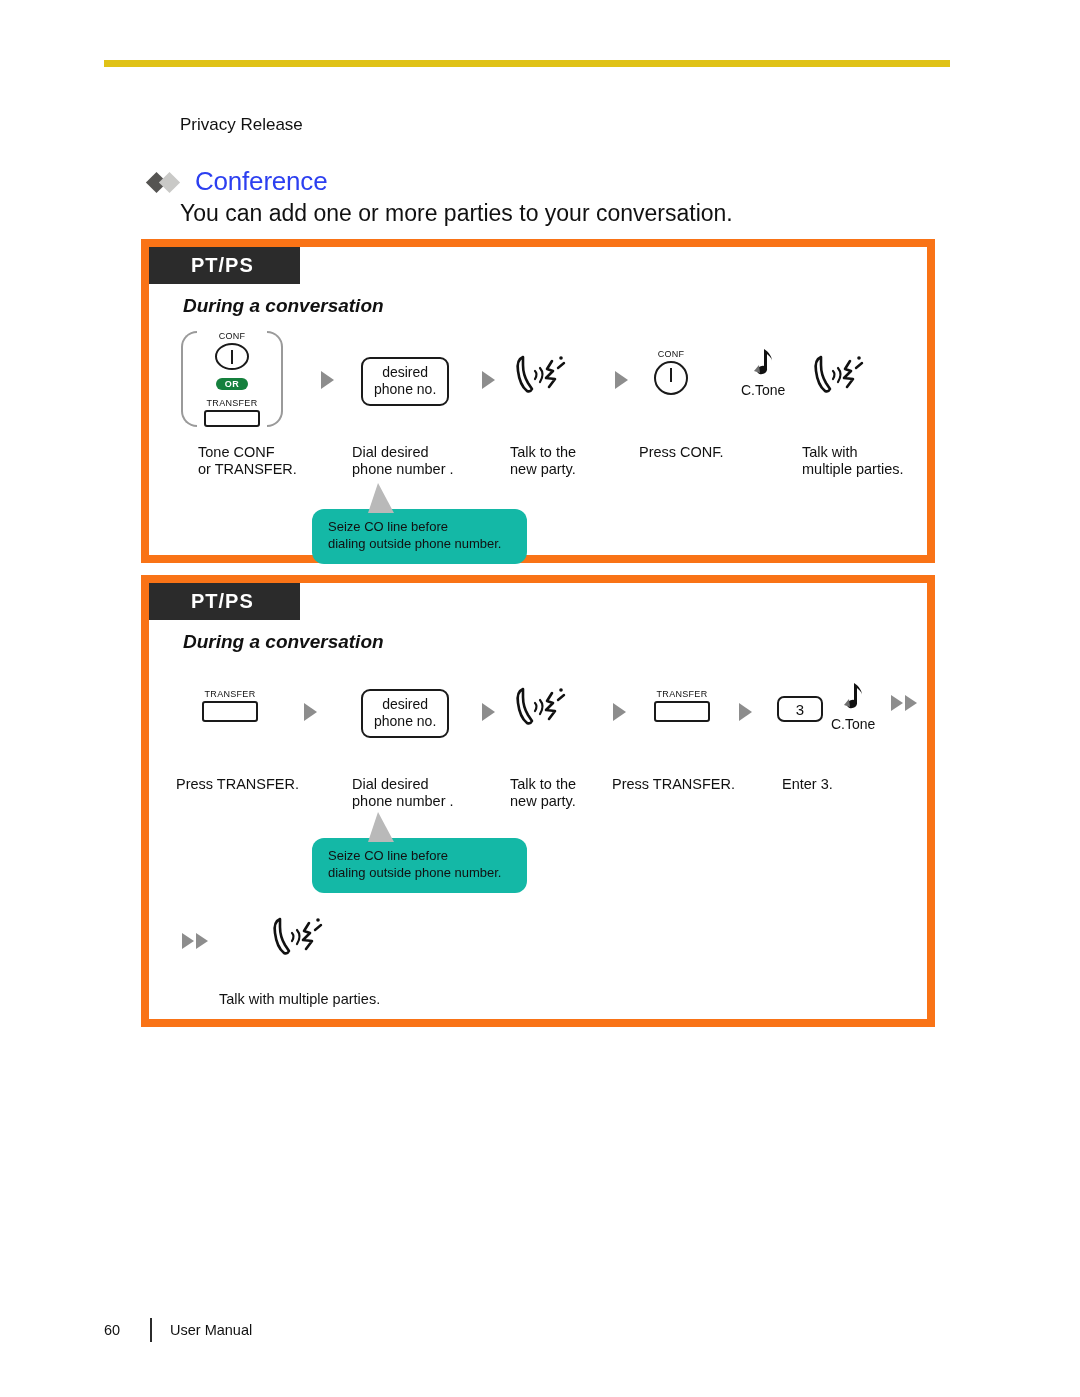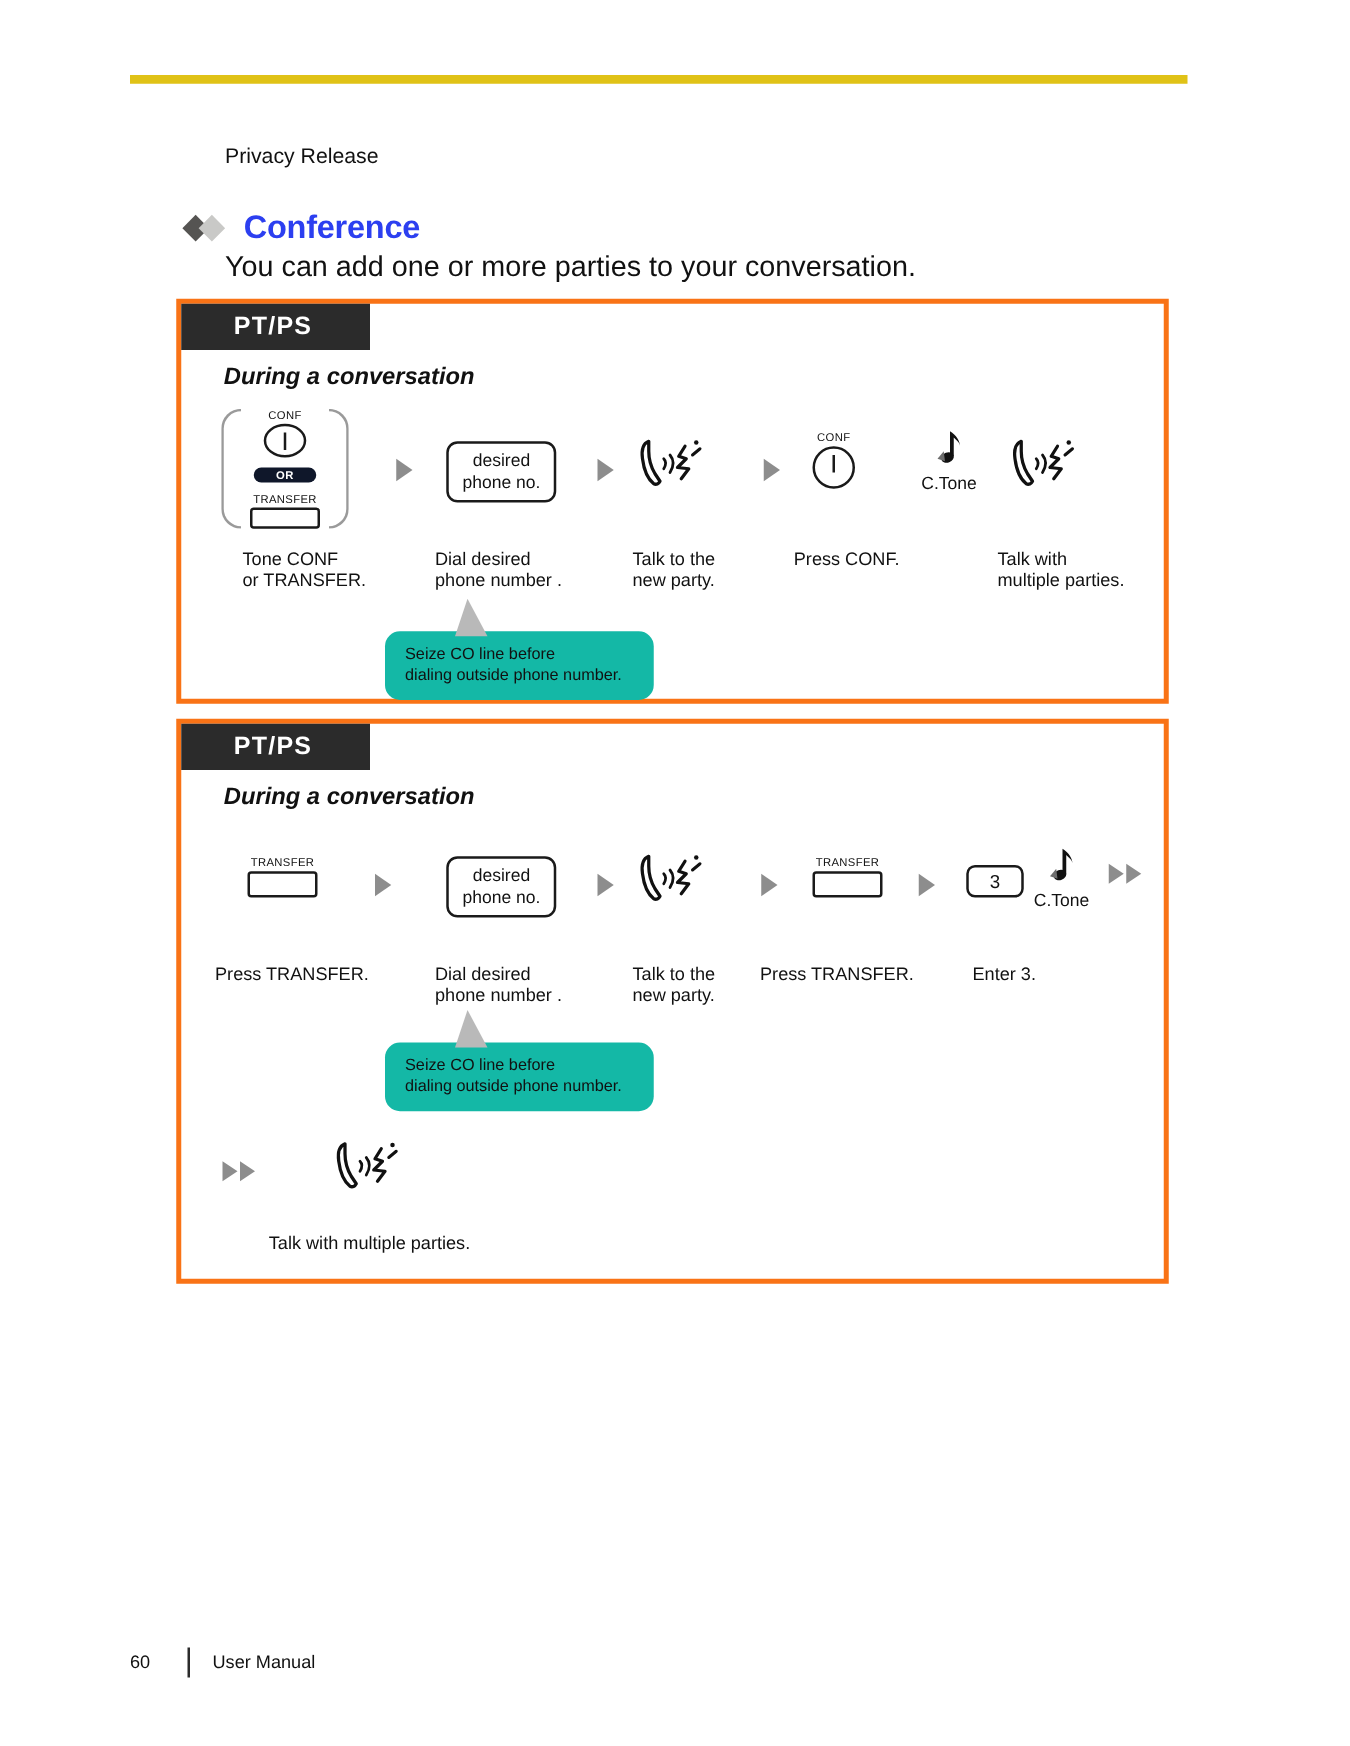--- a/index.html
+++ b/index.html
@@ -61,36 +61,36 @@
     position: absolute;
     width: 15px;
     height: 15px;
     transform: rotate(45deg);
     top: 4px;
   }
   .diamond.dark { left: 0px; background: #555452; }
   .diamond.light { left: 13px; background: #c9c9c7; }
   .conference-title {
     font-size: 26px;
-    font-weight: bold;
+    font-weight: normal;
     color: #2c3ff0;
     letter-spacing: -0.2px;
   }
   .intro-text {
     position: absolute;
     left: 180px;
     top: 200px;
     font-size: 23px;
     color: #111;
   }
 
   
   .proc-box {
     position: absolute;
-    border: 4px solid #f97316;
+    border: 8px solid #f97316;
     background: #fff;
     box-sizing: border-box;
   }
   #proc-box-1 { left: 141px; top: 239px; width: 794px; height: 324px; }
   #proc-box-2 { left: 141px; top: 575px; width: 794px; height: 452px; }
 
   .ptps-badge {
     position: absolute;
     left: 0px;
     top: 0px;
@@ -187,24 +187,24 @@
     width: 56px;
     height: 21px;
     border: 2px solid #1a1a1a;
     border-radius: 3px;
     background: #fff;
     box-sizing: border-box;
   }
 
   
   .or-badge {
-    width: 50px;
+    width: 32px;
     height: 16px;
     border-radius: 9px;
-    background: #0f172a;
+    background: #15803d;
     color: #fff;
     font-size: 9px;
     font-weight: bold;
     display: flex;
     align-items: center;
     justify-content: center;
     letter-spacing: 0.5px;
   }
 
   

